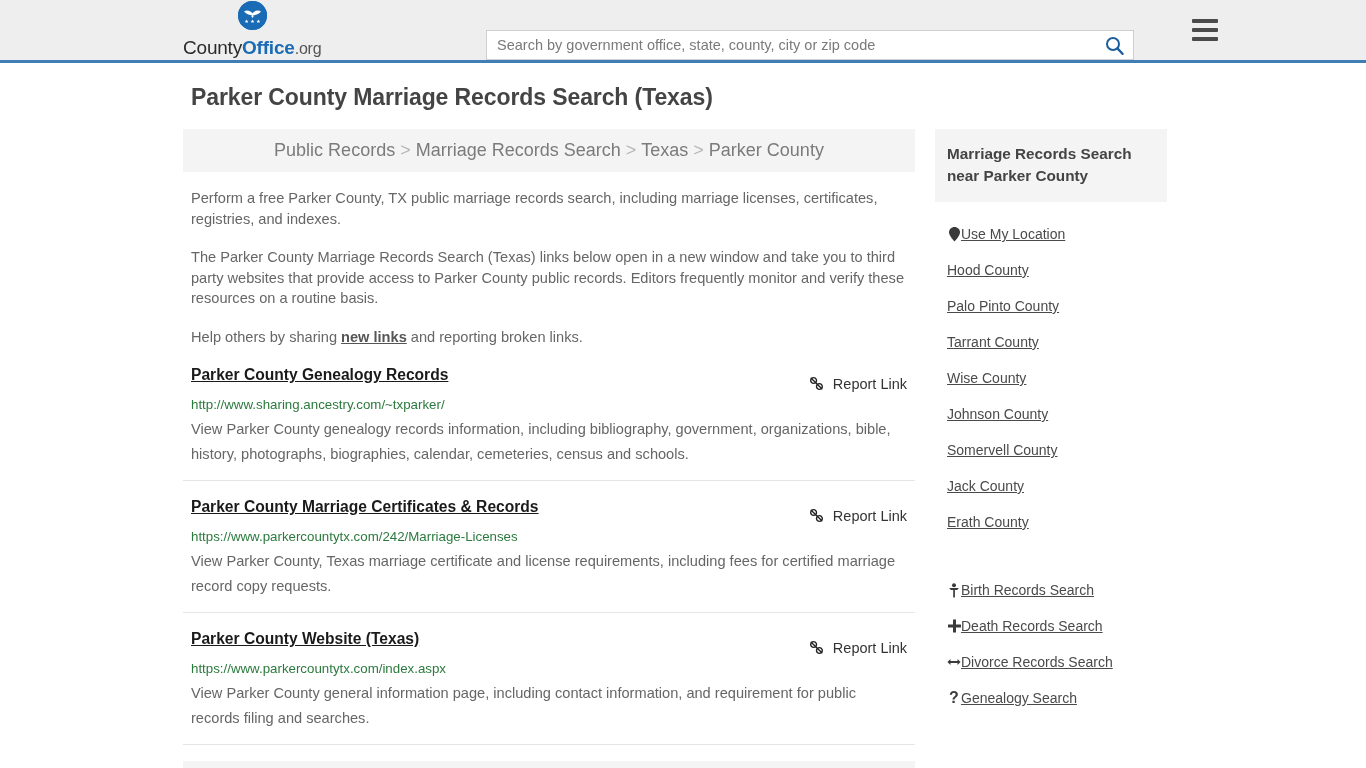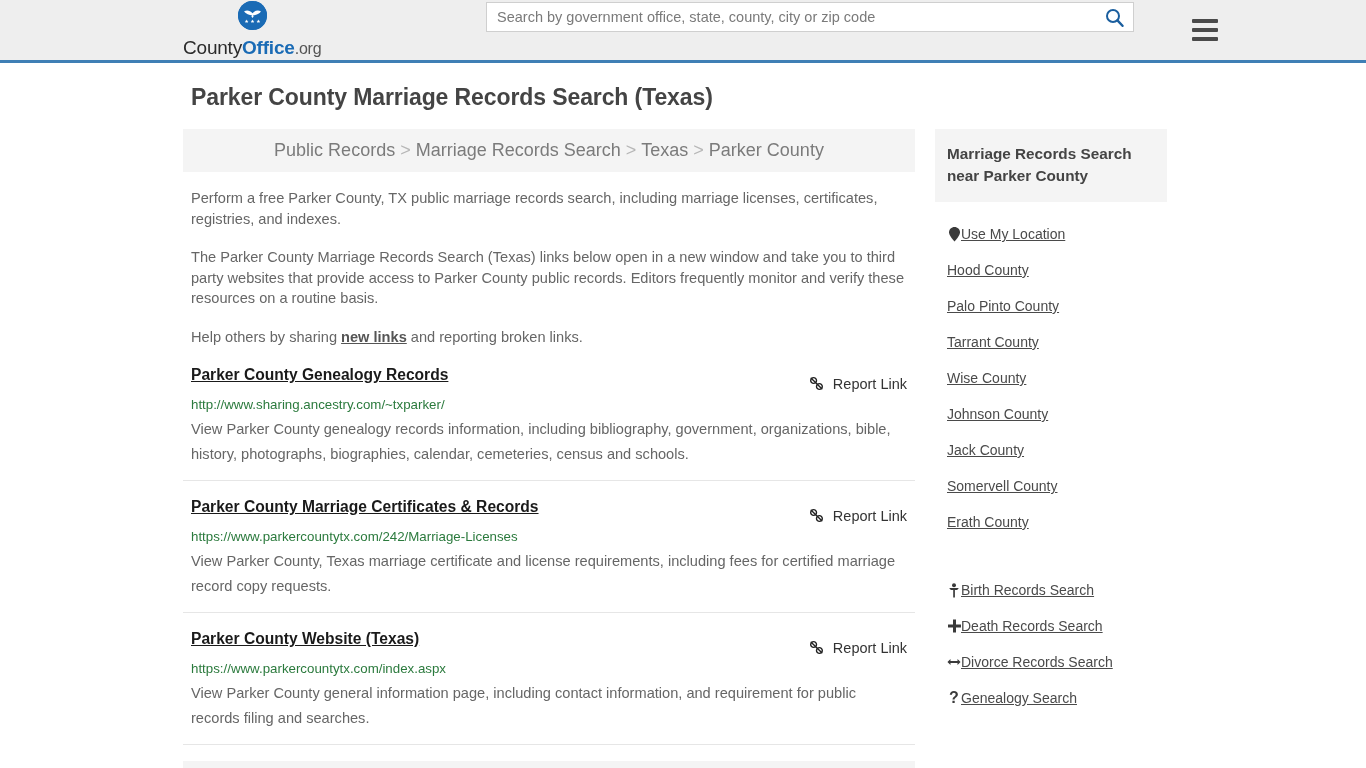--- a/index.html
+++ b/index.html
@@ -57,21 +57,21 @@
     letter-spacing: -0.2px;
     white-space: nowrap;
   }
   .brand-text .c1 { color: #2b2b2b; font-weight: 400; }
   .brand-text .c2 { color: #1a6bb5; font-weight: 700; }
   .brand-text .c3 { color: #555; font-weight: 400; font-size: 16px; }
 
   .search-wrap {
     position: absolute;
     left: 303px;
-    top: 2px;
+    top: 30px;
     width: 648px;
     height: 30px;
     background: #ffffff;
     border: 1px solid #cfcfcf;
     display: flex;
     align-items: flex-start;
   }
   .search-input {
     flex: 1;
     border: 0;
@@ -396,24 +396,24 @@
         <li>
           <a href="#">Tarrant County</a>
         </li>
         <li>
           <a href="#">Wise County</a>
         </li>
         <li>
           <a href="#">Johnson County</a>
         </li>
         <li>
+          <a href="#">Somervell County</a>
+        </li>
+        <li>
           <a href="#">Jack County</a>
-        </li>
-        <li>
-          <a href="#">Somervell County</a>
         </li>
         <li>
           <a href="#">Erath County</a>
         </li>
       </ul>
 
       <div class="side-gap"></div>
 
 
       <ul class="side-list">

